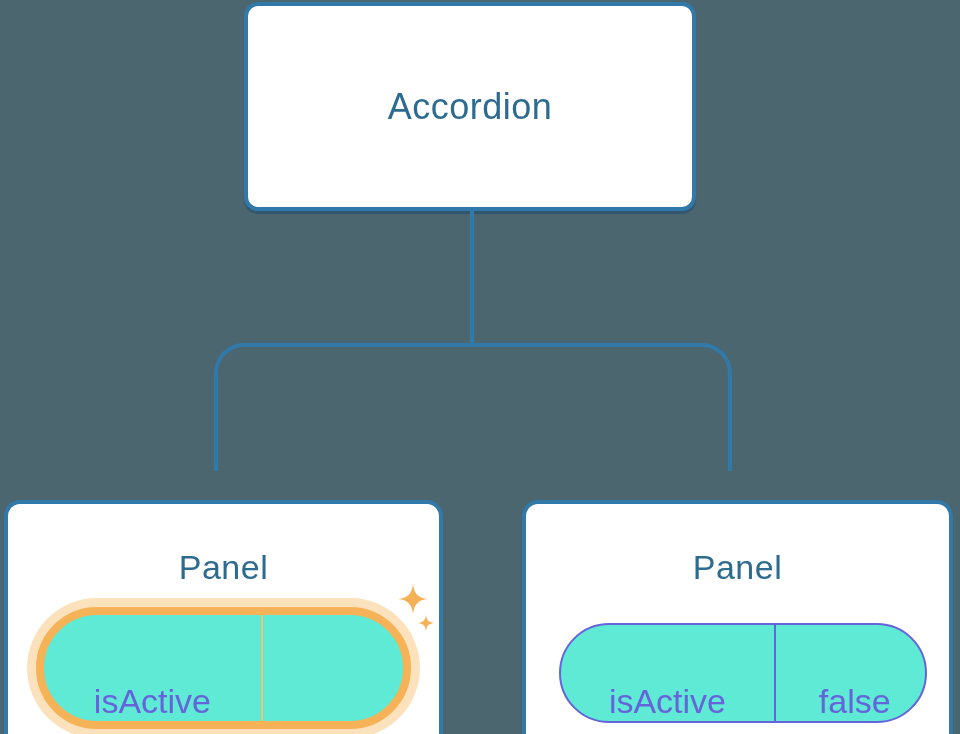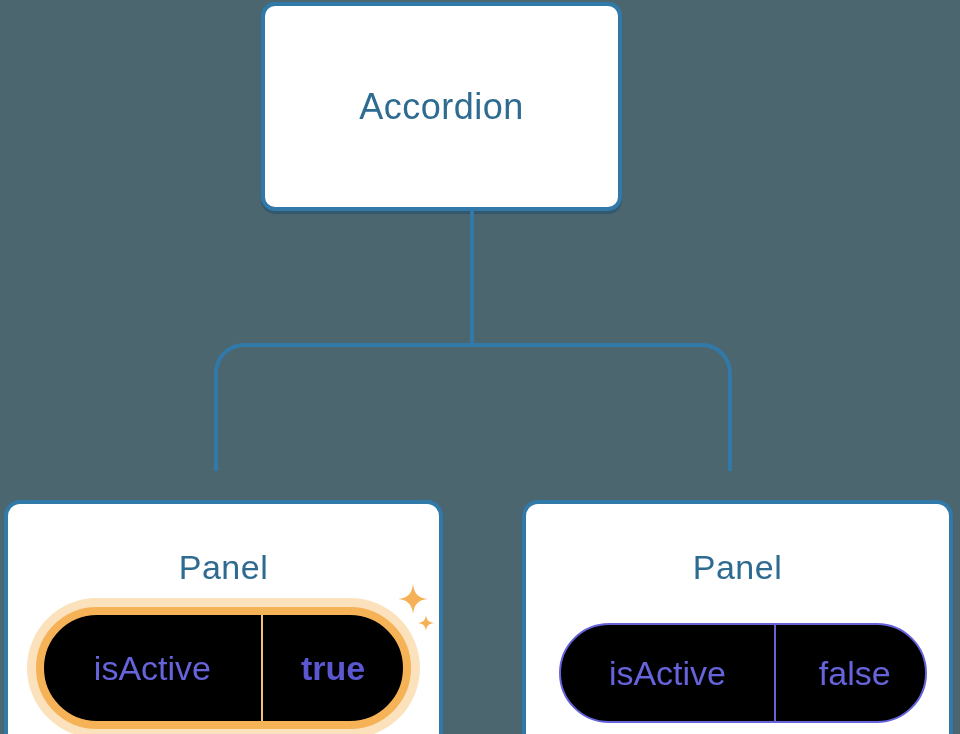--- a/index.html
+++ b/index.html
@@ -27,21 +27,21 @@
     background:var(--background);
     overflow:hidden;
   }
   .card{
     position:absolute;
     background:var(--card-bg);
     border:4px solid var(--box-border);
     box-shadow:0 3px 1px rgba(23,72,108,0.45);
   }
   .root-box{
-    left:261px;top:2px;width:361px;height:209px;
+    left:244px;top:2px;width:452px;height:209px;
     border-radius:14px;
     display:flex;align-items:center;justify-content:center;
   }
   .root-label{
     color:var(--heading-text);
     font-size:36px;font-weight:500;letter-spacing:0.5px;
   }
   
   .connector-stem{
     position:absolute;
@@ -66,22 +66,22 @@
   .panel-right{left:522px;top:471px;width:431px;height:255px;}
   .panel-title{
     position:absolute;top:44px;left:0;right:0;
     text-align:center;
     color:var(--heading-text);
     font-size:34px;font-weight:500;letter-spacing:0.5px;
   }
   
   .pill{
     position:absolute;
-    background:#000000;
-    display:flex;align-items:center;
+    background:#5eead4;
+    display:flex;align-items:flex-end;
     overflow:hidden;
   }
   .pill-active{
     left:28px;top:103px;width:375px;height:122px;
     border:8px solid var(--active-border);
     border-radius:70px;
     box-shadow:0 0 0 9px var(--active-halo);
     z-index:1;
   }
   .pill-inactive{
@@ -121,21 +121,20 @@
 
   <div class="connector-stem"></div>
   <div class="connector-branch"></div>
 
   <div class="card panel panel-left">
     <div class="panel-title">Panel</div>
 
     <div class="pill pill-active">
       <div class="pill-cell pill-cell-name">isActive</div>
       <div class="pill-divider"></div>
-      <div class="pill-cell pill-cell-value">true</div>
     </div>
 
     <svg class="sparkles" viewBox="0 0 50 60" xmlns="http://www.w3.org/2000/svg">
       <path fill="#F5B155" d="M19 3 C20.2 13, 24.5 17, 34 18 C24.5 19, 20.2 23, 19 33 C17.8 23, 13.5 19, 4 18 C13.5 17, 17.8 13, 19 3 Z"></path>
       <path fill="#F5B155" d="M32 34 C32.7 39.8, 35.2 41.4, 40.5 42 C35.2 42.6, 32.7 44.2, 32 50 C31.3 44.2, 28.8 42.6, 23.5 42 C28.8 41.4, 31.3 39.8, 32 34 Z"></path>
     </svg>
   </div>
 
   <div class="card panel panel-right">
     <div class="panel-title">Panel</div>

